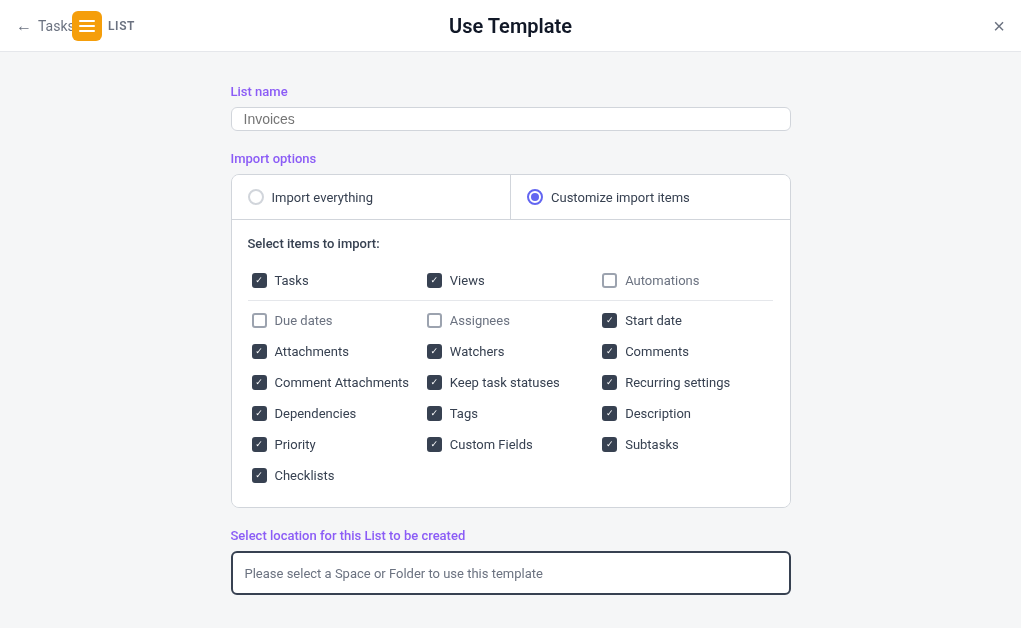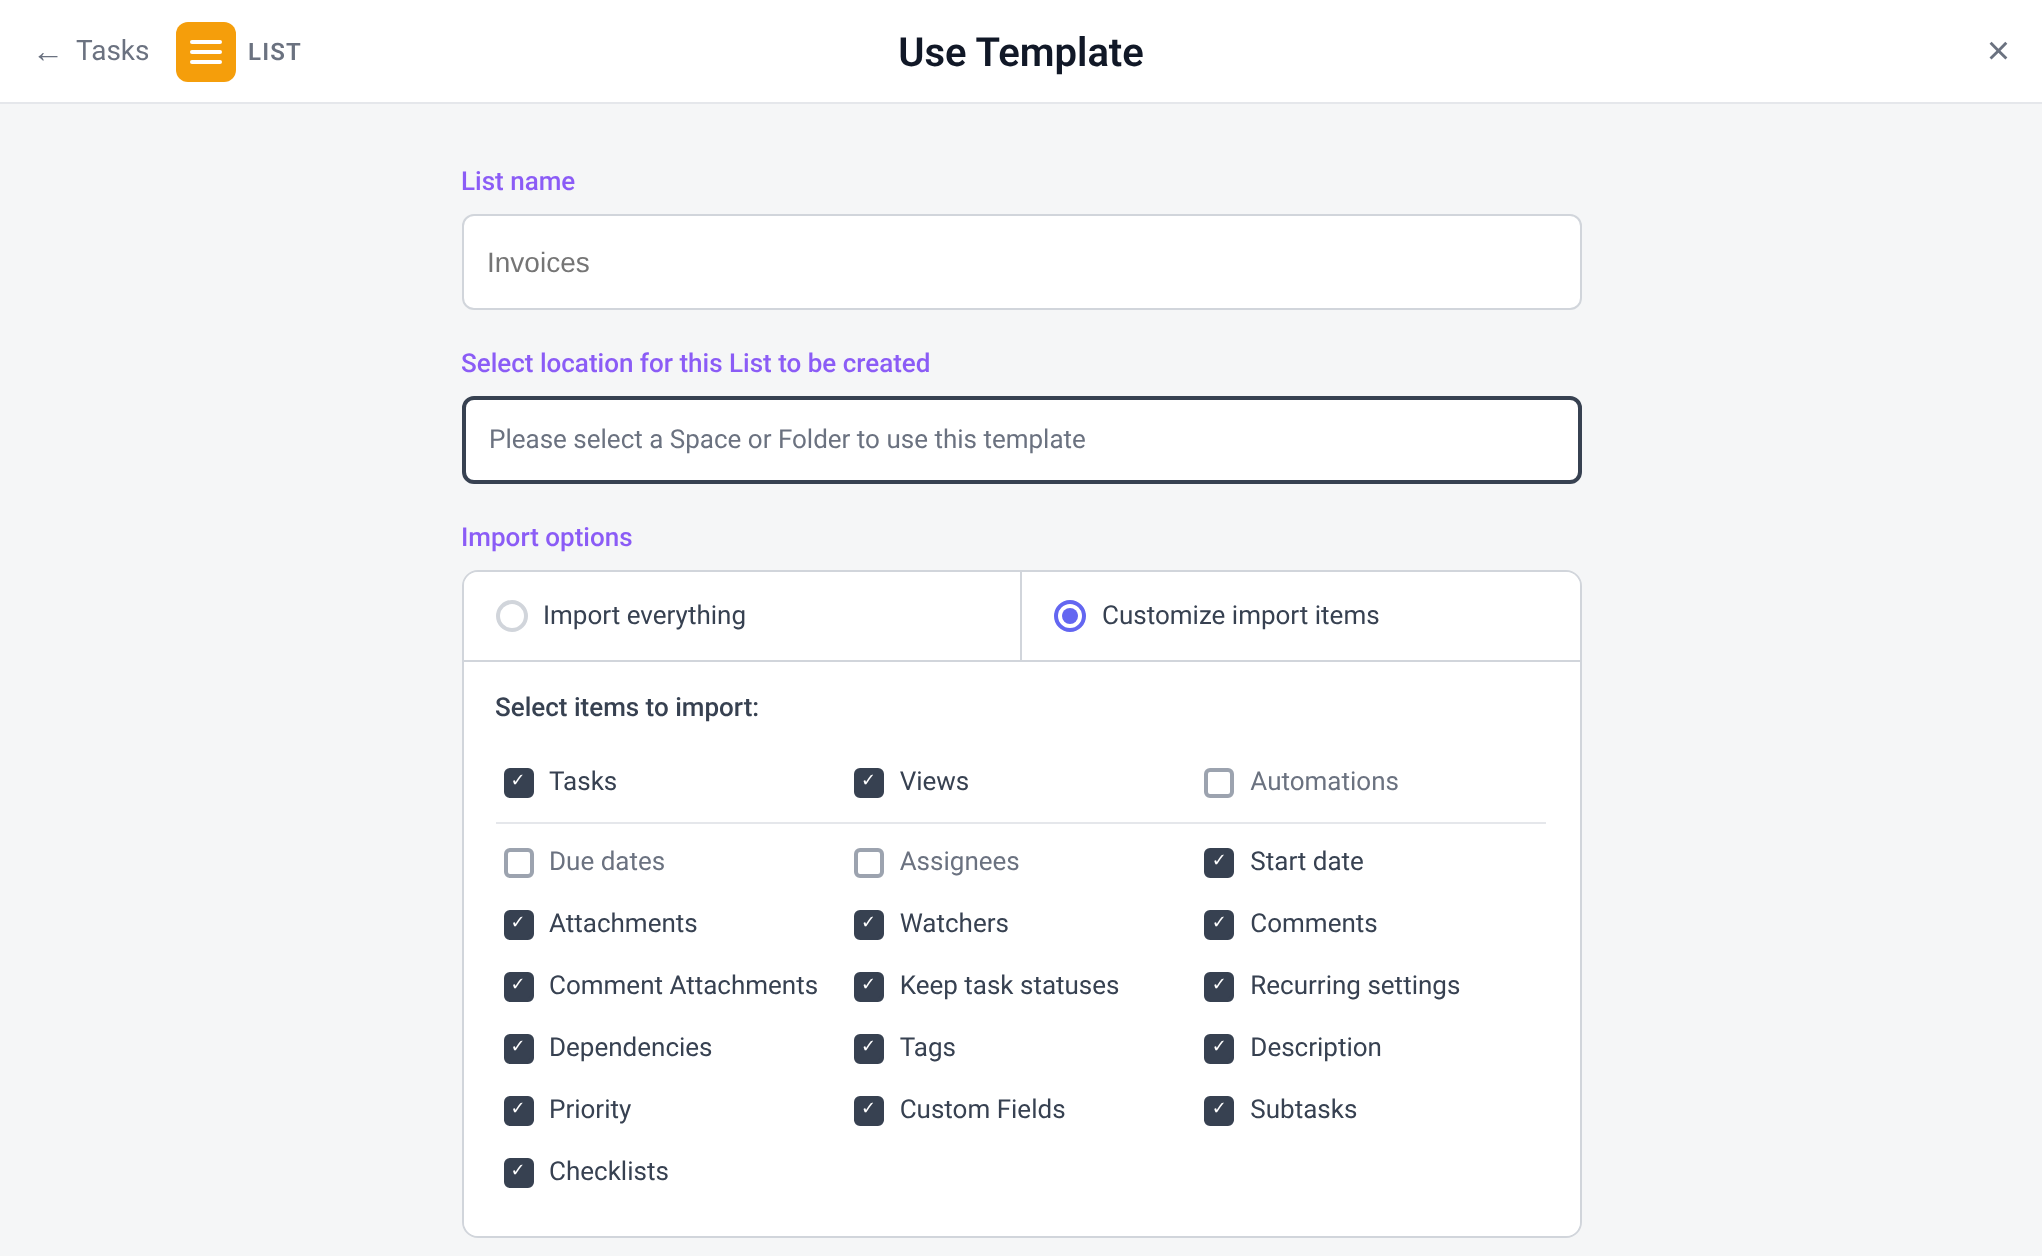--- a/index.html
+++ b/index.html
@@ -30,21 +30,21 @@
       gap: 6px;
       cursor: pointer;
       color: #6b7280;
       font-size: 14px;
     }
     .header-back-arrow {
       font-size: 16px;
     }
     .header-icon-group {
       position: absolute;
-      left: 88px;
+      left: 72px;
       display: flex;
       align-items: center;
       gap: 6px;
     }
     .list-icon-btn {
       background: #f59e0b;
       border: none;
       border-radius: 6px;
       width: 30px;
       height: 30px;
@@ -99,21 +99,21 @@
     .form-label {
       font-size: 13px;
       font-weight: 500;
       color: #8b5cf6;
       margin-bottom: 8px;
       display: block;
     }
 
     .form-input {
       width: 100%;
-      height: 48px;
+      height: 24px;
       border: 1px solid #d1d5db;
       border-radius: 6px;
       padding: 0 12px;
       font-size: 14px;
       color: #9ca3af;
       background: #ffffff;
       outline: none;
     }
 
     .location-input {
@@ -284,27 +284,20 @@
 
 <div class="main">
   <div class="form-container">
 
     <div class="form-group">
       <label class="form-label">List name</label>
       <input class="form-input" type="text" placeholder="Invoices" style="">
     </div>
 
     <div class="form-group">
-      <label class="form-label">Select location for this List to be created</label>
-      <div class="location-input">
-        <span>Please select a Space or Folder to use this template</span>
-      </div>
-    </div>
-
-    <div class="form-group">
       <label class="form-label">Import options</label>
       <div class="import-options-container">
 
         <div class="radio-options">
           <div class="radio-option">
             <div class="radio-circle"></div>
             <span>Import everything</span>
           </div>
           <div class="radio-option">
             <div class="radio-circle selected"></div>
@@ -400,14 +393,21 @@
             <div class="checkbox-item">
               <div class="custom-checkbox checked"></div>
               <span>Checklists</span>
             </div>
 
           </div>
         </div>
       </div>
     </div>
 
+    <div class="form-group">
+      <label class="form-label">Select location for this List to be created</label>
+      <div class="location-input">
+        <span>Please select a Space or Folder to use this template</span>
+      </div>
+    </div>
+
   </div>
 </div>
 
 </body></html>

